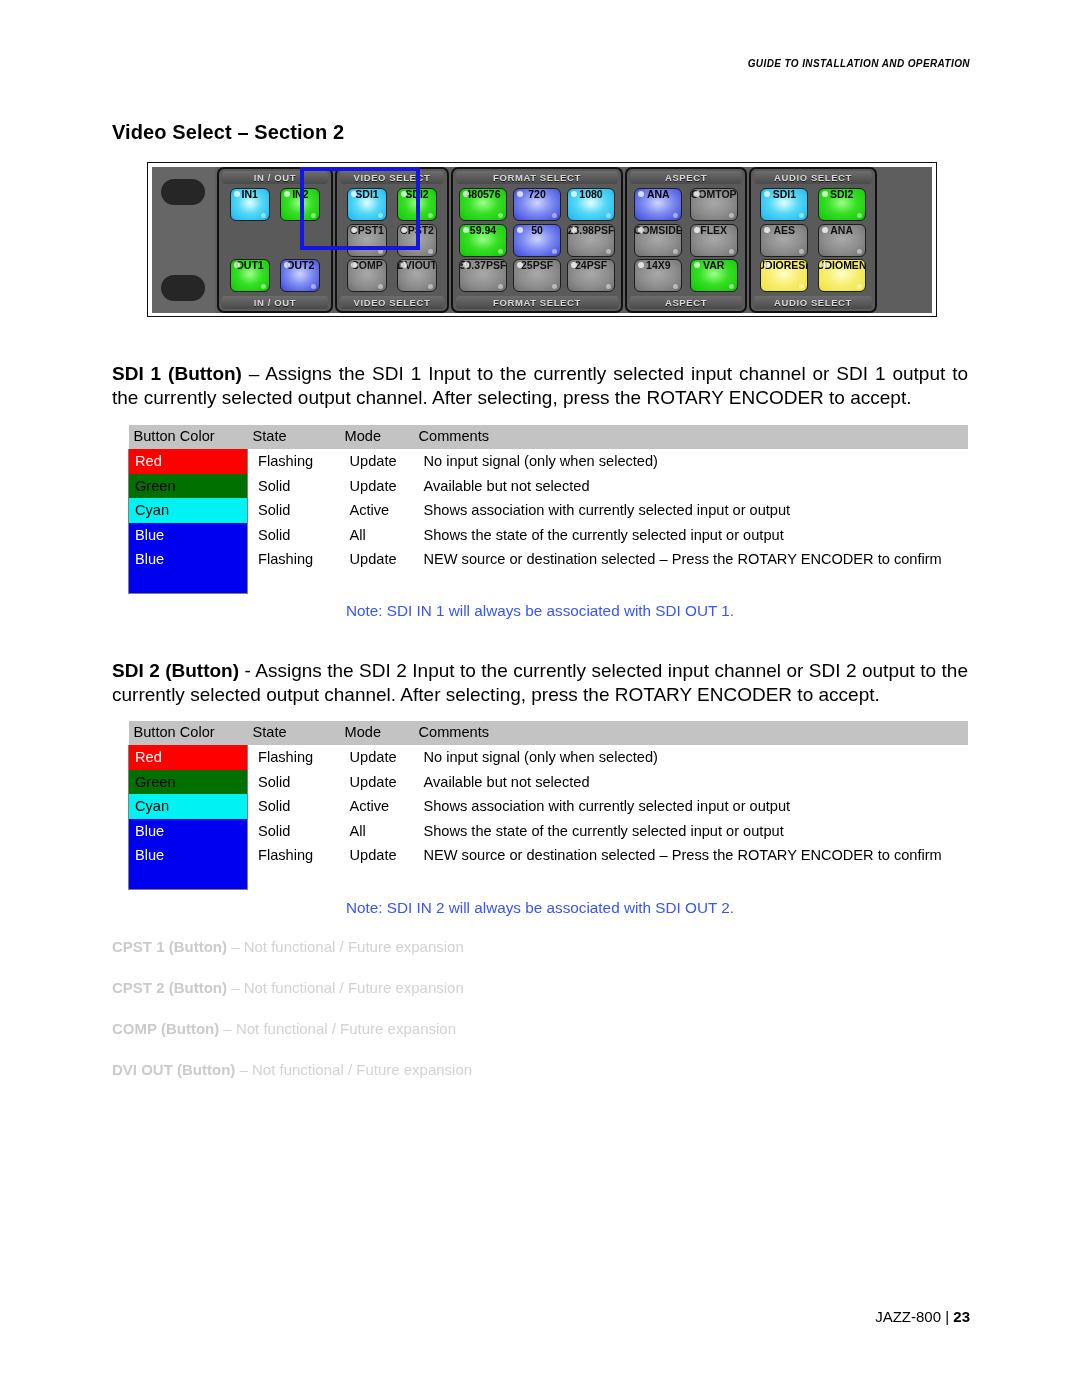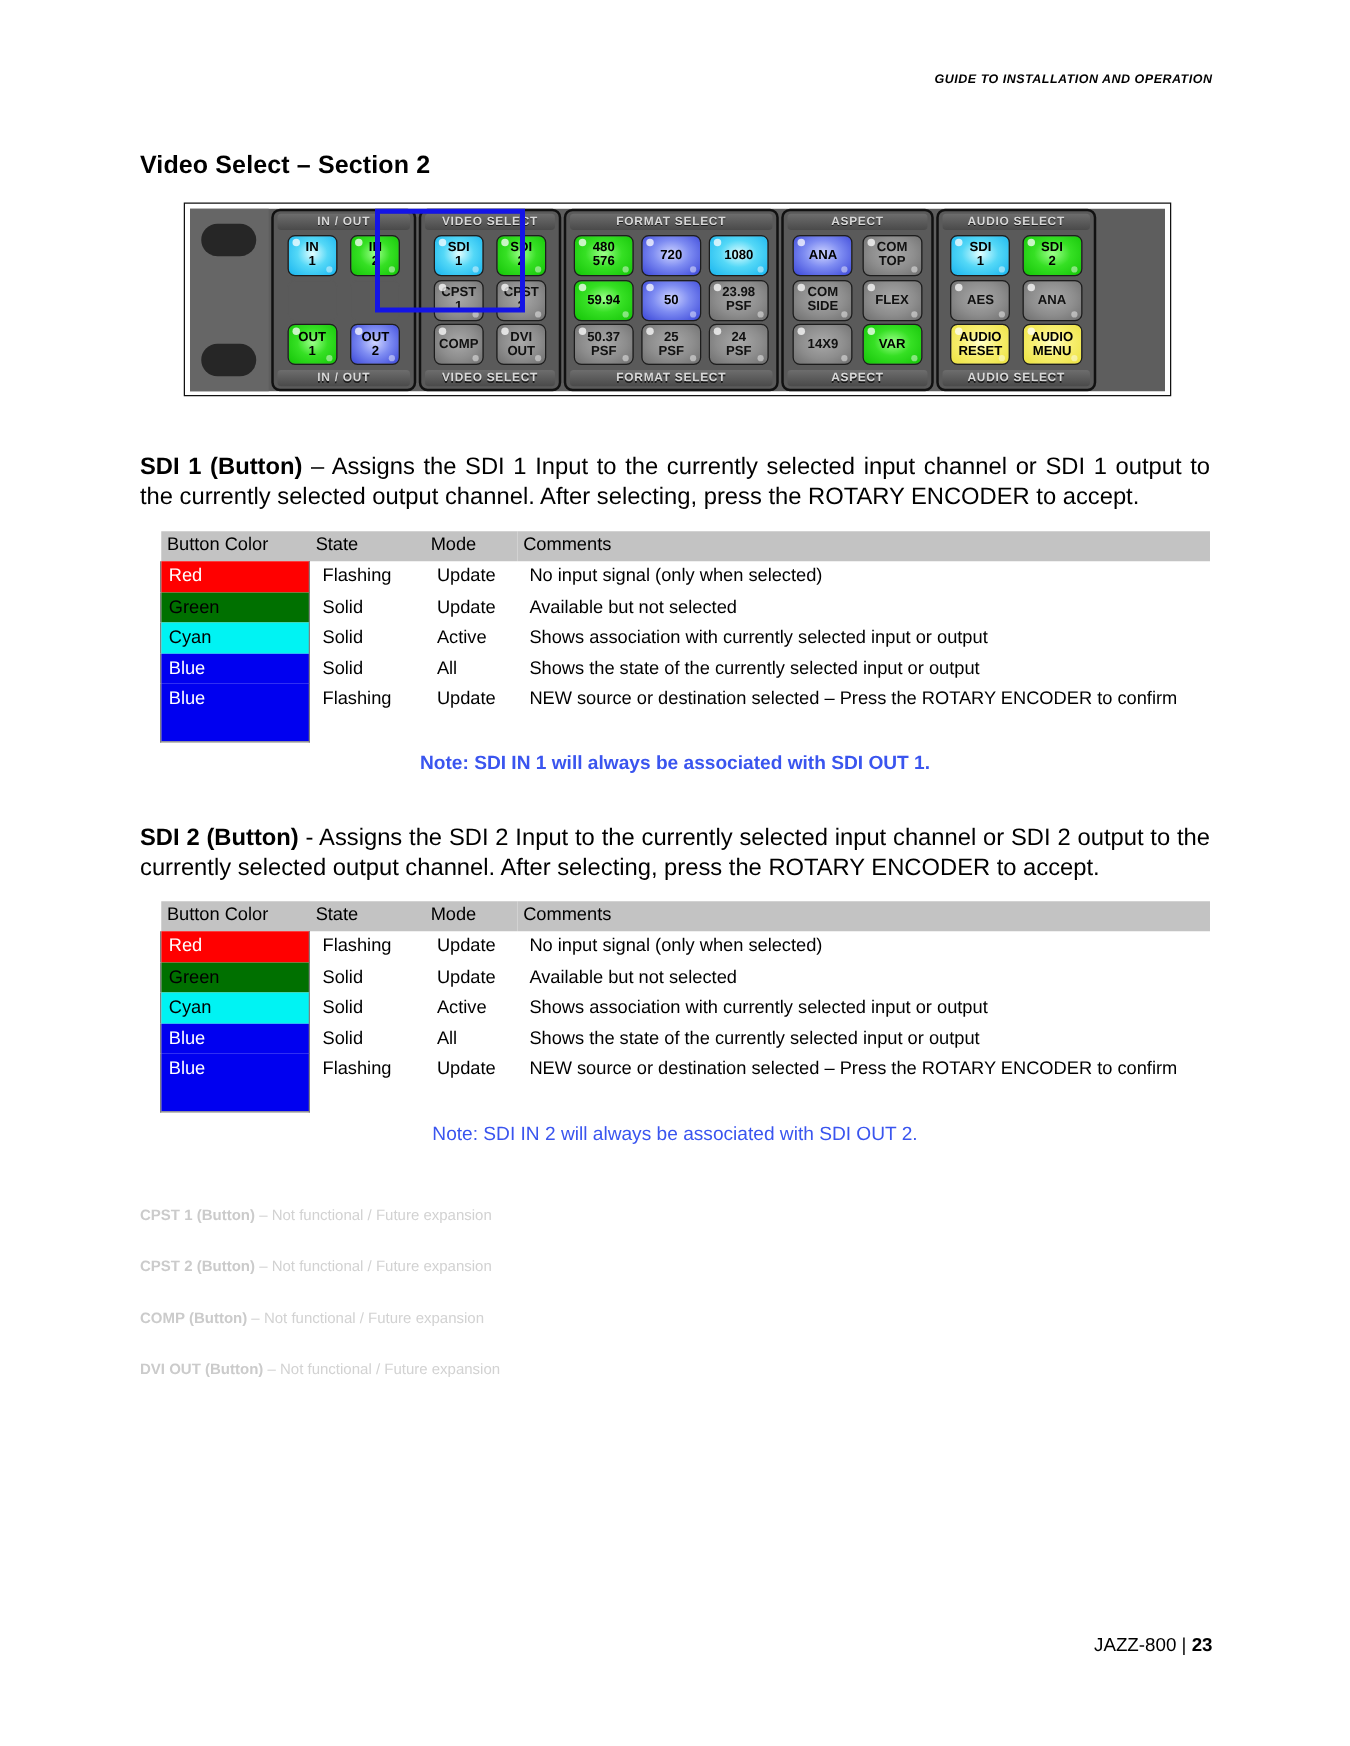--- a/index.html
+++ b/index.html
@@ -89,22 +89,22 @@
   .btn-grid { flex:1 1 auto; display:flex; flex-direction:column; justify-content:space-evenly; padding:1px 0; }
   .btn-row { display:flex; justify-content:space-evenly; gap:3px; }
 
   .pbtn {
     position:relative;
     width:40px; height:33px;
     border-radius:6px;
     border:1px solid #1d1d1d;
     font-size:10.5px; font-weight:bold;
     line-height:11px;
-    display:flex; flex-direction:column;
-    align-items:center; justify-content:center;
+    display:flex; flex-direction:row;
+    justify-content:center;
     text-align:center;
     color:#000;
     overflow:hidden;
     font-family:"Liberation Sans", sans-serif;
   }
   .pbtn.wide { width:48px; }
   .pbtn span { display:block; }
   
   .pbtn::before {
     content:""; position:absolute; top:2px; left:3px;
@@ -189,29 +189,28 @@
   .stable td.pad { padding-left:10px; }
   .stable td.cmt { padding-left:10px; }
 
   
   .note {
     position:absolute; left:112px; width:856px;
     text-align:center;
     color:#3a55ef;
     font-size:15.3px; line-height:25px;
   }
-  .note.n1 { top:598px;font-weight:bold; }
+  .note.n1 { top:598px; }
   .note.n2 { top:895px; }
 
   
   .ghost {
     position:absolute; left:112px;
-    font-size:12px; line-height:22px;
+    font-size:15px; line-height:22px;
     color:#d2d2d2;
-    margin-top:25px;
   }
   .ghost b { font-weight:bold; color:#cbcbcb; }
   .g1 { top:936px; }
   .g2 { top:977px; }
   .g3 { top:1018px; }
   .g4 { top:1059px; }
 
   
   .footer {
     position:absolute; right:110px; bottom:72px;

